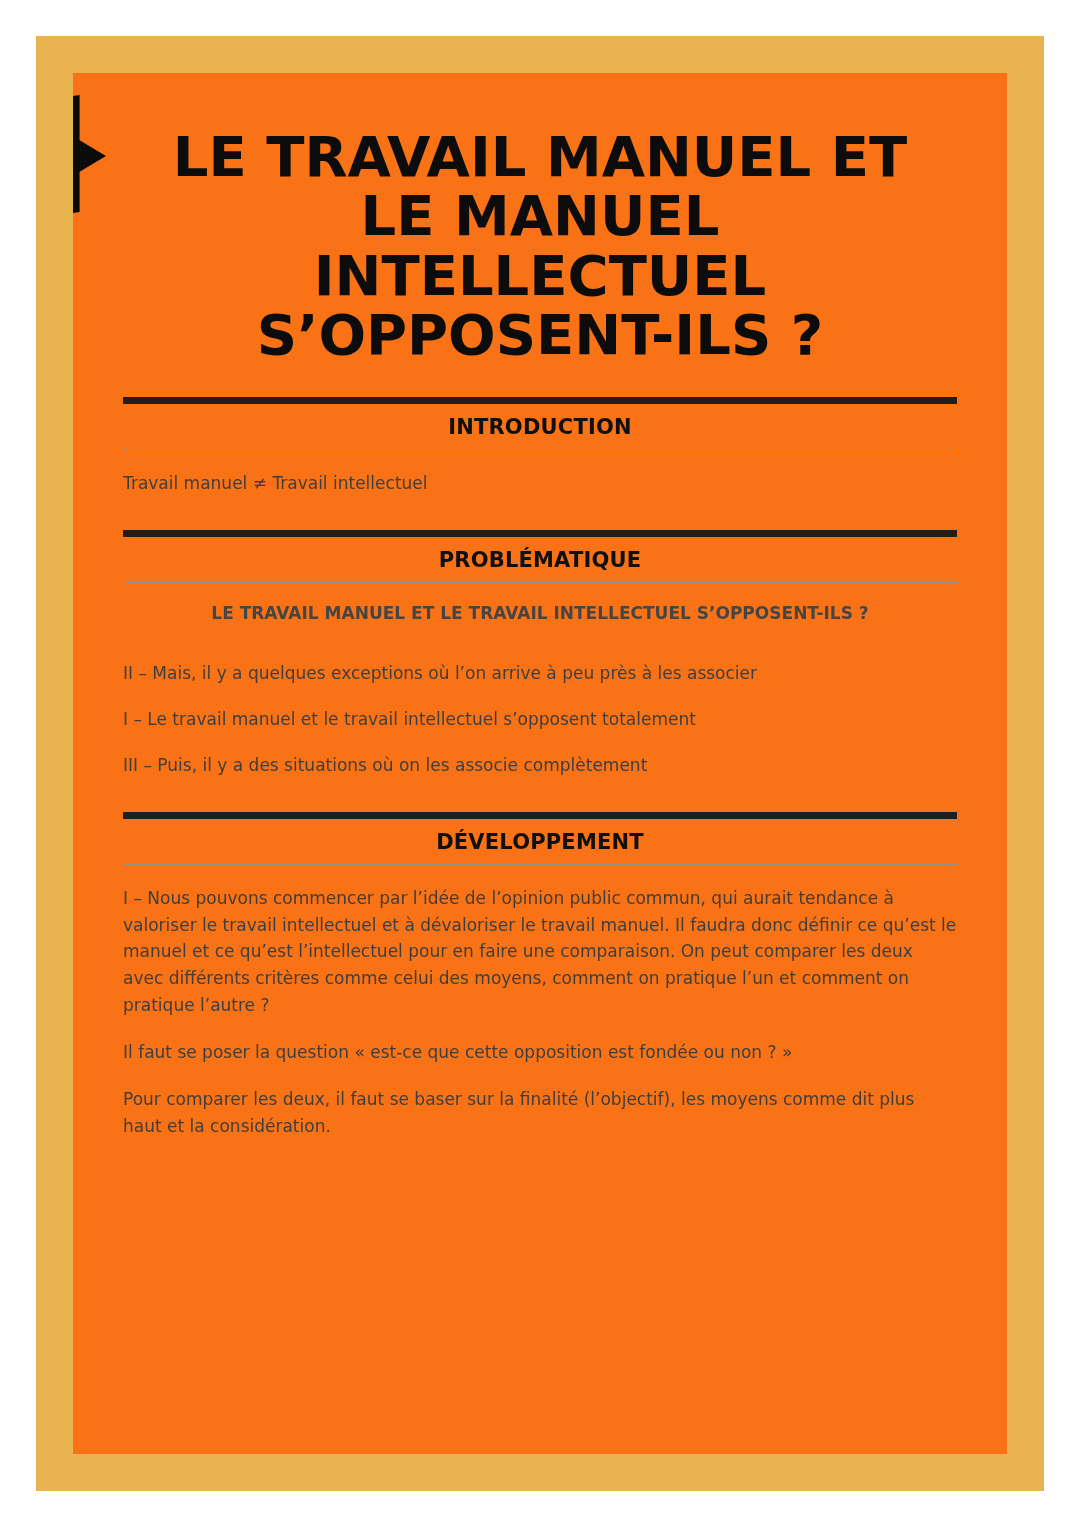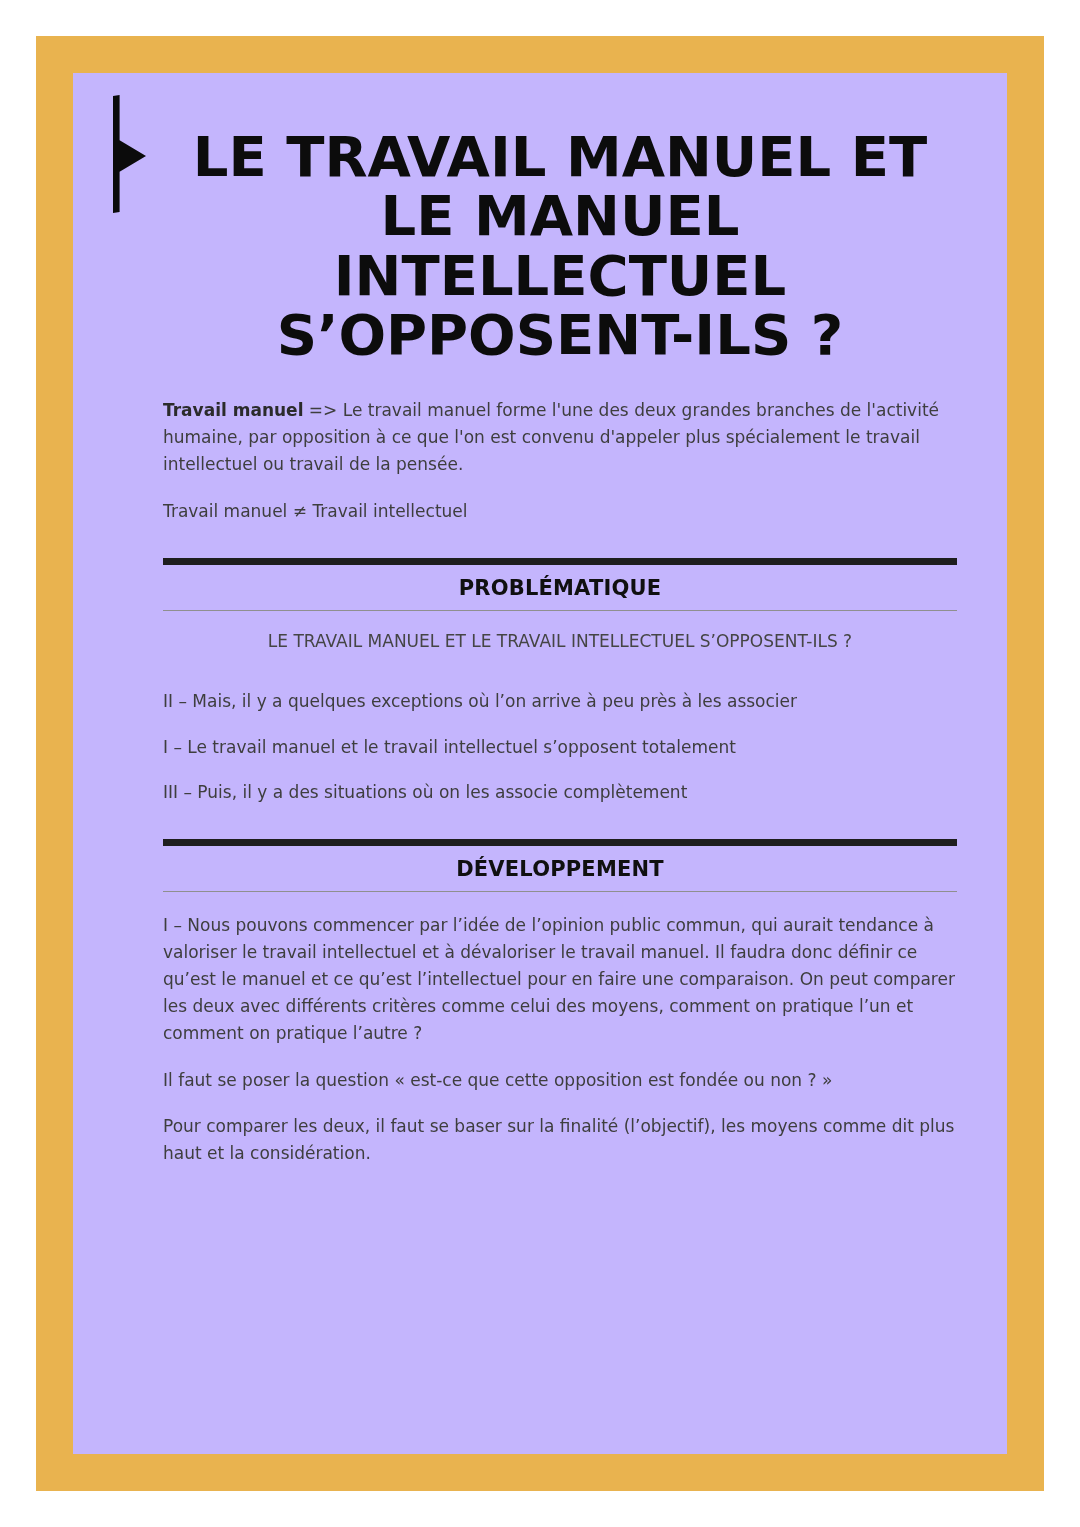--- a/index.html
+++ b/index.html
@@ -7,22 +7,21 @@
     margin: 0; padding: 0;
     width: 1080px; height: 1527px;
     background: #ffffff;
     font-family: "DejaVu Sans", "Liberation Sans", sans-serif;
     overflow: hidden;
   }
   .frame {
     position: absolute;
     left: 36px; top: 36px; right: 36px; bottom: 36px;
     border: 37px solid #E9B34F;
-    background: #c4b5fd;
-    padding-left: 40px;
+    background: #f97316;
   }
   .page-inner {
     position: relative;
     height: 100%;
     padding: 28px 50px 0 50px;
     overflow: hidden;
   }
   .bookmark {
     position: absolute;
     left: -27px; top: 22px;
@@ -62,40 +61,43 @@
   }
   .lead {
     color: #2b2b2b;
     font-weight: bold;
   }
   .centered {
     text-align: center;
     font-size: 17px;
     color: #454545;
     margin: 17px 0 24px 0;
+    font-weight: bold;
   }
   .plan-item { margin: 19px 0; }
 </style>
 </head>
 <body>
 
 <div class="frame">
   <div class="page-inner">
 
     <div class="bookmark"></div>
 
     <h1 class="title">
       <span class="tl">LE TRAVAIL MANUEL ET</span>
       <span class="tl">LE MANUEL</span>
       <span class="tl">INTELLECTUEL</span>
       <span class="tl">S’OPPOSENT-ILS ?</span>
     </h1>
 
     <section class="sec">
-      <p class="body"><strong class="lead">Travail manuel</strong><span> =&gt; Le travail manuel forme l'une des deux grandes branches de l'activité humaine, par opposition à ce que l'on est convenu d'appeler plus spécialement le travail intellectuel ou travail de la pensée.</span></p>
+      <header class="sec-head">
+        <h2>INTRODUCTION</h2>
+      </header>
       <p class="body">Travail manuel ≠ Travail intellectuel</p>
     </section>
 
     <section class="sec">
       <header class="sec-head">
         <h2>PROBLÉMATIQUE</h2>
       </header>
       <p class="body centered">LE TRAVAIL MANUEL ET LE TRAVAIL INTELLECTUEL S’OPPOSENT-ILS ?</p>
     </section>
 

